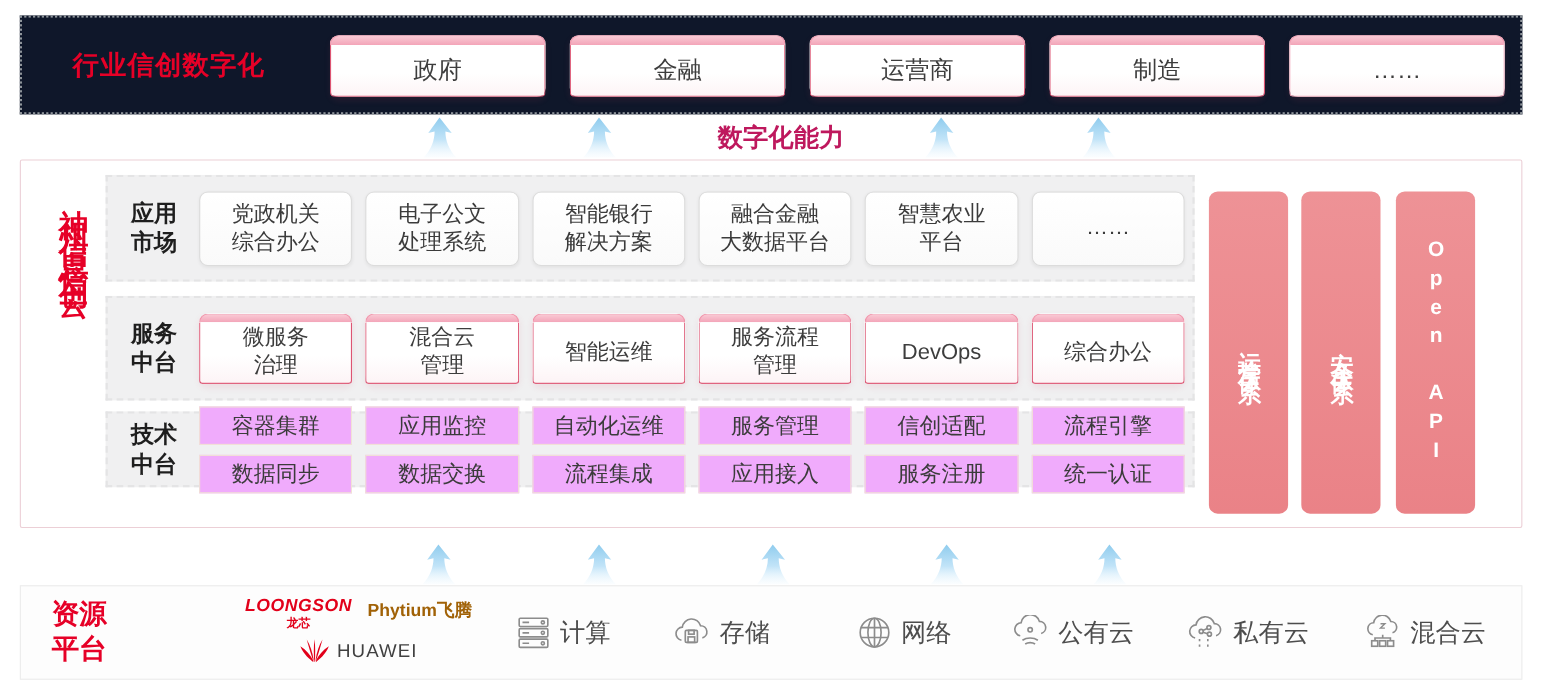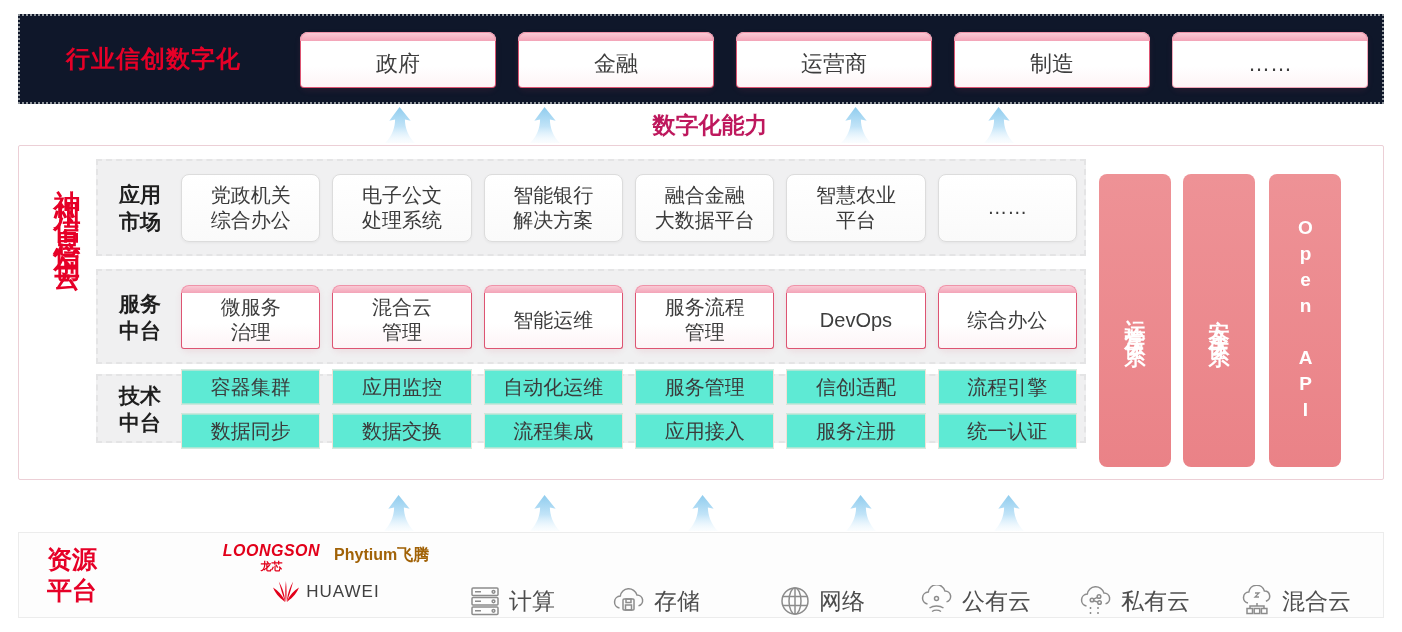--- a/index.html
+++ b/index.html
@@ -82,21 +82,21 @@
   .svc-tab .tab-body {
     height:56px; font-size:20px; line-height:1.25; text-align:center;
     border-radius:0 0 3px 3px; white-space:pre-line;
   }
   .tech-grid {
     position:absolute; left:83px; right:7px; top:50%; transform:translateY(-50%);
     display:flex; flex-direction:column; gap:9px;
   }
   .tech-line { display:flex; gap:12px; }
   .tech-cell {
-    flex:1; height:35px; background:#5eead4; border:1px solid #f1e2d6;
+    flex:1; height:35px; background:#f0abfc; border:1px solid #f1e2d6;
     display:flex; align-items:center; justify-content:center;
     font-size:20px; color:#3b3b3b;
   }
   .pillar {
     position:absolute; top:28px; width:72px; height:293px;
     background:linear-gradient(180deg,#ee9296,#ea8287);
     border-radius:8px; display:flex; align-items:center; justify-content:center;
     writing-mode:vertical-rl; text-orientation:upright;
     color:#ffffff; font-size:21px; font-weight:bold; letter-spacing:9px;
   }
@@ -116,21 +116,21 @@
   .vendors { position:absolute; left:196px; top:9px; width:222px; }
   .vendor-row1 { display:flex; align-items:flex-start; gap:14px; justify-content:center; }
   .loongson { text-align:center; }
   .loongson-name { font-size:16px; font-weight:bold; font-style:italic; color:#e2001a; letter-spacing:.5px; }
   .loongson-sub  { font-size:11px; font-weight:bold; color:#e2001a; margin-top:-1px; }
   .phytium { font-size:16px; font-weight:bold; color:#a16207; margin-top:3px; }
   .vendor-row2 { display:flex; align-items:center; justify-content:center; gap:6px; margin-top:6px; }
   .huawei-text { font-size:17px; font-weight:normal; color:#404040; letter-spacing:1px; }
   .res-item {
     position:absolute; top:0; height:100%;
-    display:flex; align-items:flex-end; gap:7px;
+    display:flex; align-items:center; gap:7px;
   }
   .res-label { font-size:23px; color:#4d4d4d; }
   .ri-1 { left:449px; } .ri-2 { left:592px; } .ri-3 { left:759px; }
   .ri-4 { left:900px; } .ri-5 { left:1059px; } .ri-6 { left:1220px; }
   .res-icon svg { display:block; }
   .defs-holder { position:absolute; width:0; height:0; overflow:hidden; }
 </style>
 </head>
 <body>
 

